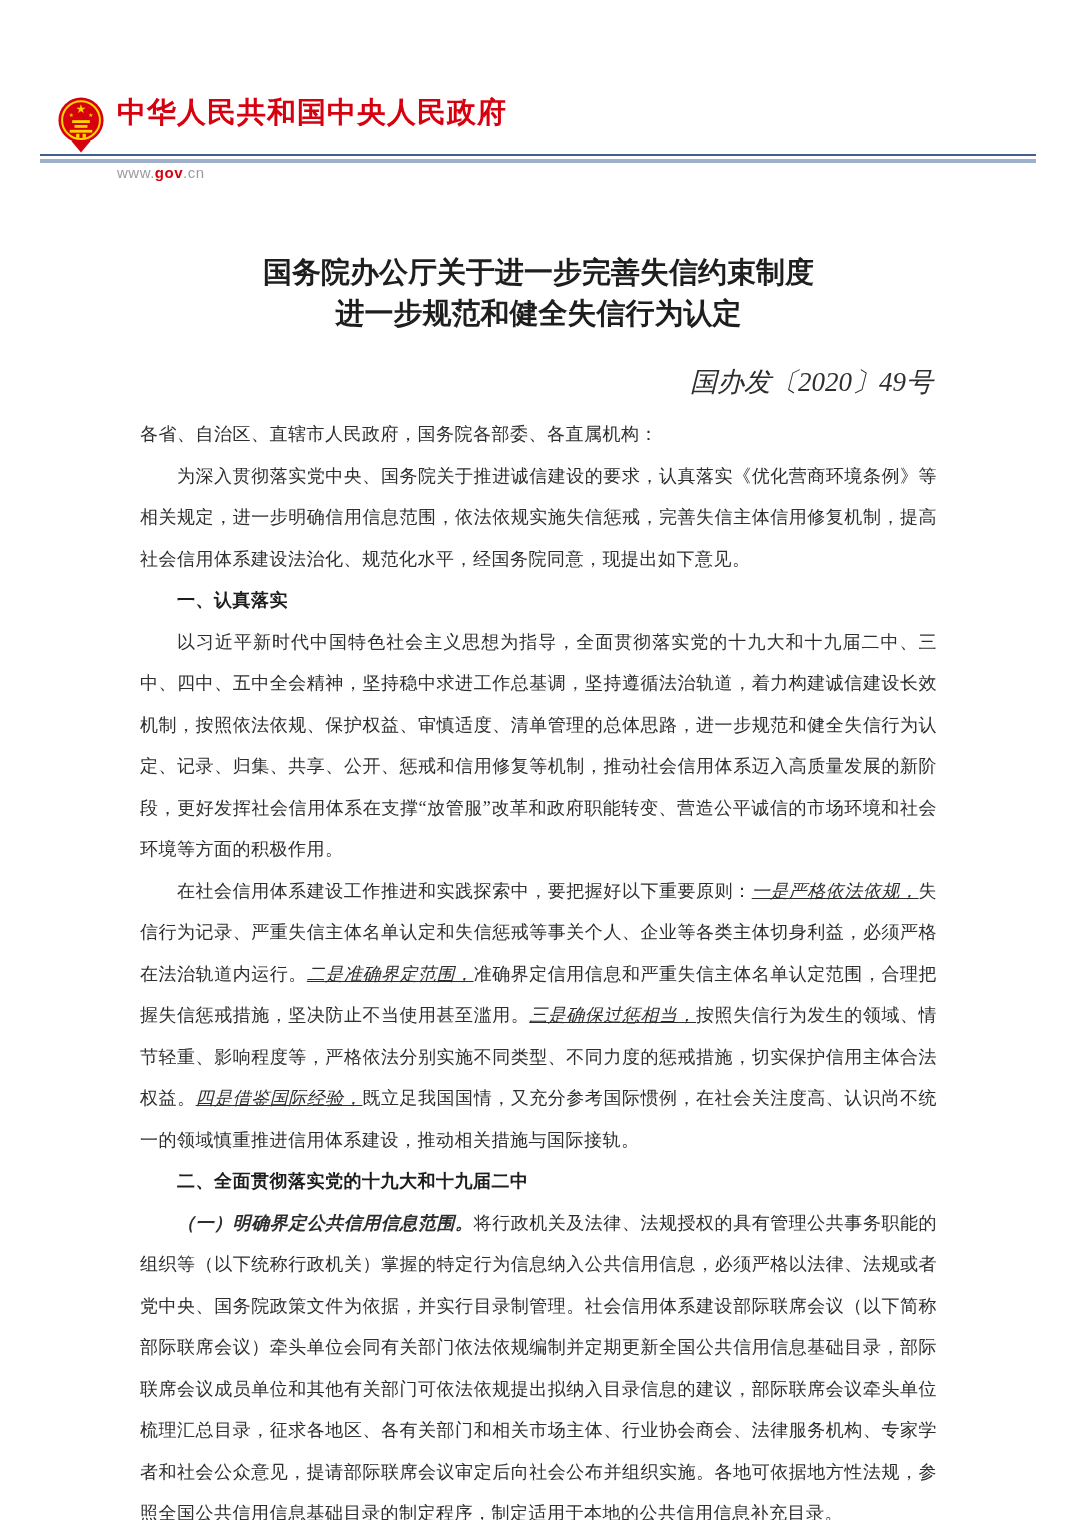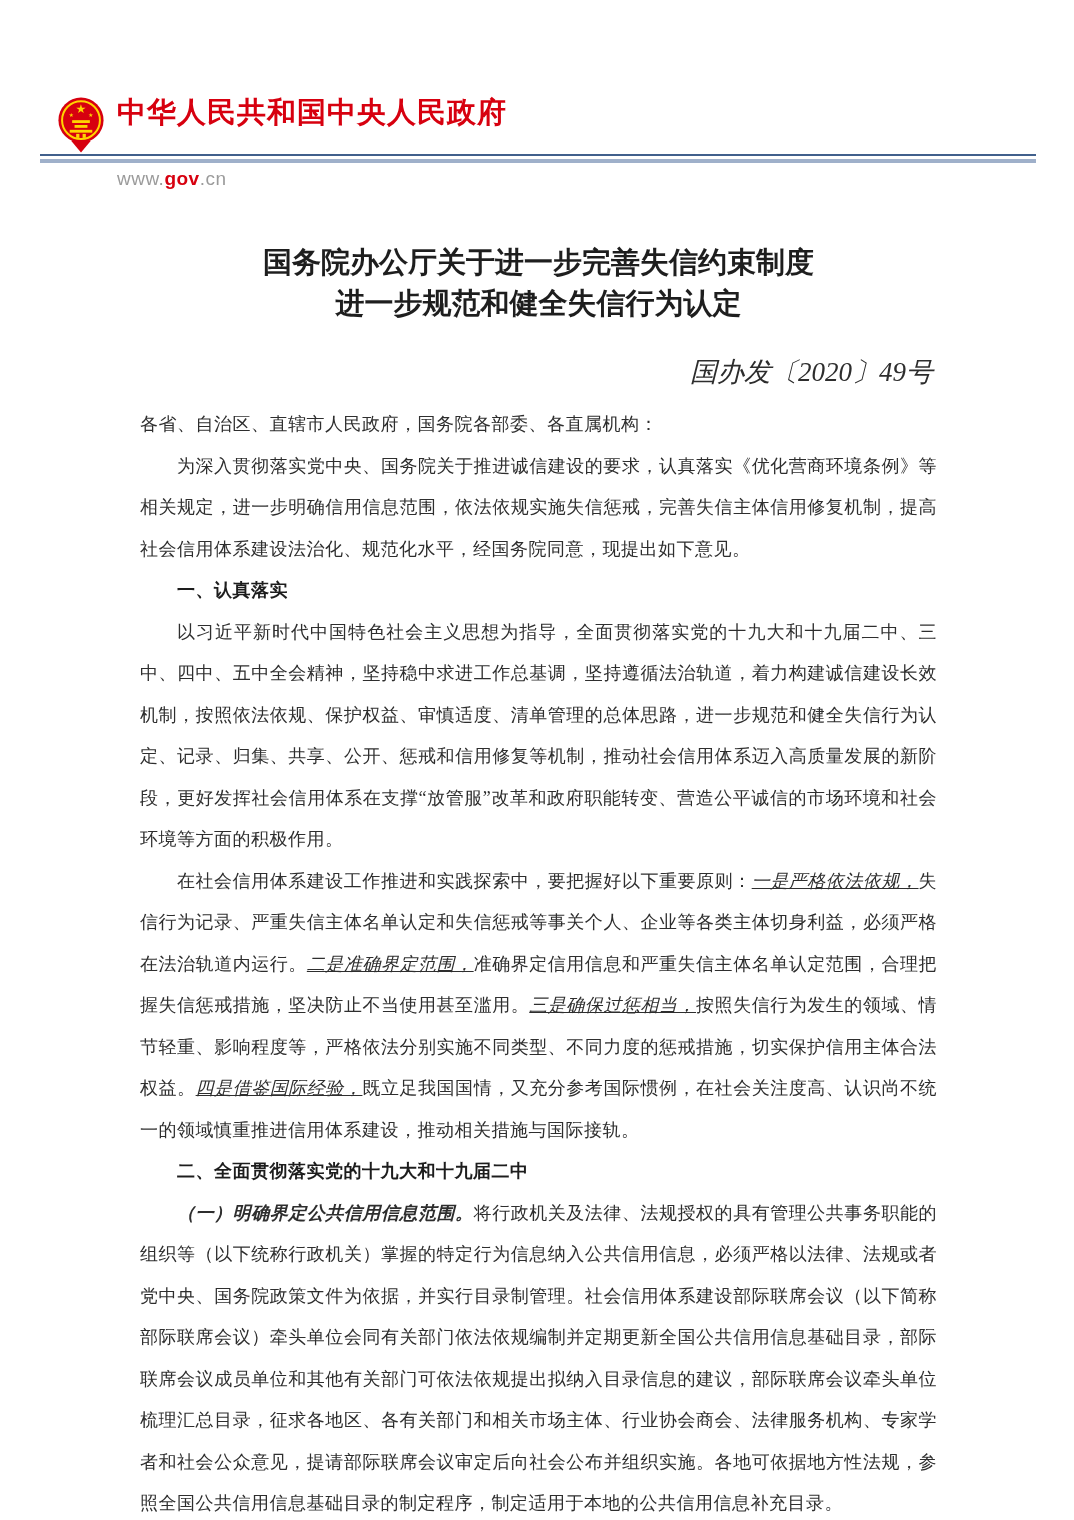--- a/index.html
+++ b/index.html
@@ -16,36 +16,36 @@
   }
   .emblem{width:52px;height:58px;flex:0 0 auto;}
   .masthead-text{display:flex;flex-direction:column;gap:24px;}
   .site-title{
     font-family:"Liberation Sans","DejaVu Sans",sans-serif;
     font-weight:bold;font-size:29px;line-height:32px;color:#d7000f;
     letter-spacing:1px;
   }
   .site-url{
     font-family:"Liberation Sans","DejaVu Sans",sans-serif;
-    font-size:19px;line-height:18px;color:#9b9b9b;margin-top:18px;letter-spacing:.5px;
+    font-size:15px;line-height:18px;color:#9b9b9b;margin-top:12px;letter-spacing:.5px;
   }
   .site-url .hl{color:#d7000f;font-weight:bold;}
   .rule{
     position:absolute;left:40px;top:154px;width:996px;height:2px;
     background:#41608c;
     border-bottom:3px solid #ffffff;
     box-shadow:0 4px 0 #9fb0ca;
   }
   
   .doc{
     position:absolute;left:140px;top:242px;width:797px;color:#2d2d2d;
   }
   .doc-title{
     text-align:center;font-size:29px;line-height:41px;font-weight:bold;
-    color:#1e1e1e;margin:0;
+    color:#1e1e1e;margin:10px;
   }
   .doc-number{
     text-align:right;font-size:27px;line-height:32px;font-style:italic;
     color:#2d2d2d;margin-top:32px;padding-right:4px;
   }
   .doc-body{margin-top:16px;}
   .doc-body p{
     margin:0;font-size:18px;line-height:41.5px;text-align:justify;
     color:#2e2e2e;letter-spacing:.5px;
   }

